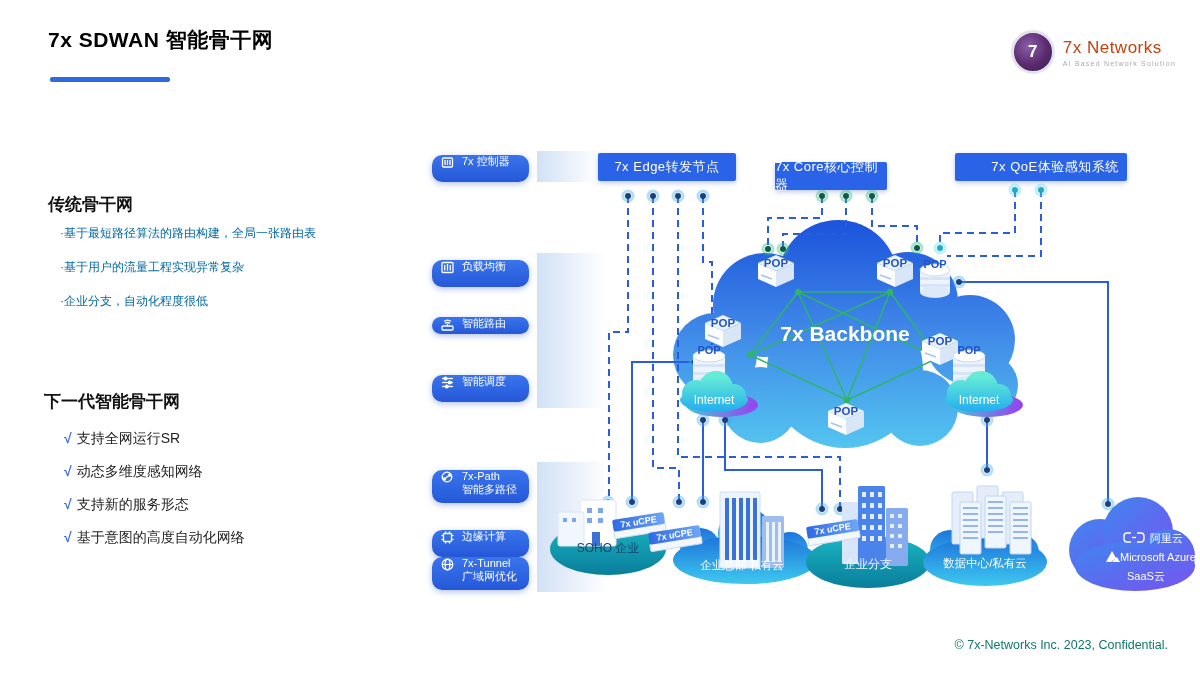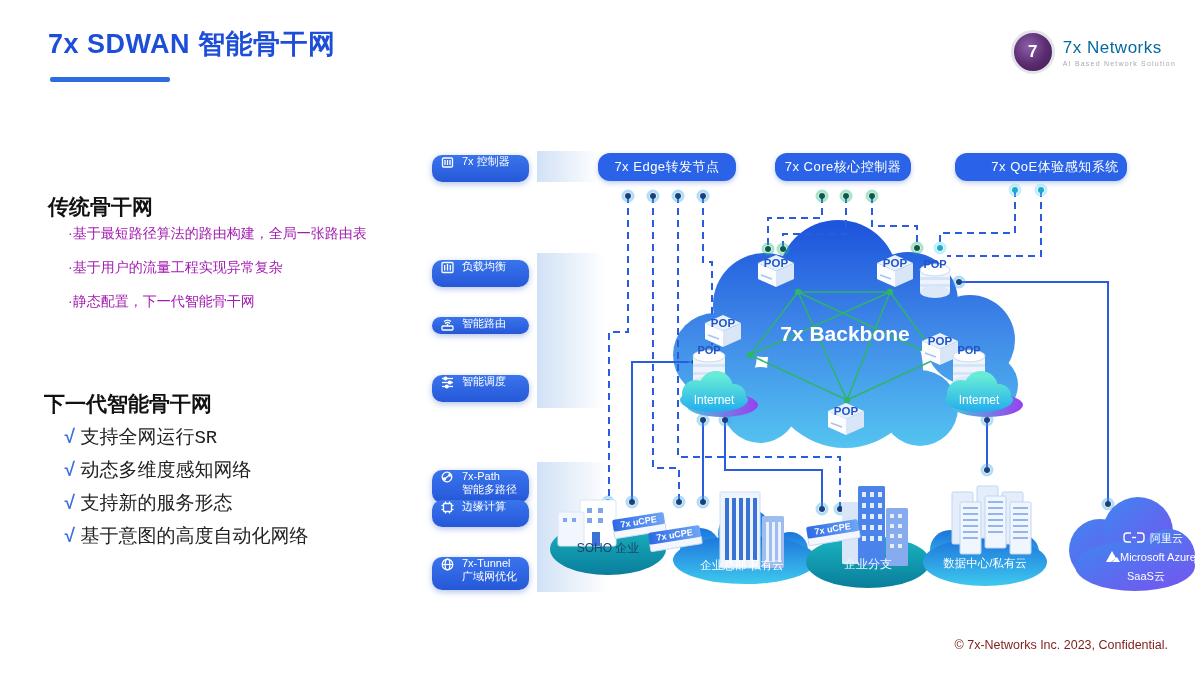--- a/index.html
+++ b/index.html
@@ -1,57 +1,57 @@
 <!DOCTYPE html>
 <html><head>
 <meta charset="utf-8">
 <style>
   html,body{margin:0;padding:0;background:#ffffff;}
   #stage{position:relative;width:1200px;height:675px;background:#ffffff;overflow:hidden;
          font-family:"Liberation Sans","DejaVu Sans",sans-serif;}
   .abs{position:absolute;}
 
   
-  #page-title{left:48px;top:26px;font-size:27px;font-weight:bold;color:#1d4ed8;letter-spacing:.5px;}
+  #page-title{left:48px;top:26px;font-size:21px;font-weight:bold;color:#000000;letter-spacing:.5px;}
   #title-underline{left:50px;top:77px;width:120px;height:5px;background:#2e6be0;border-radius:2px;}
   #logo{right:24px;top:30px;display:flex;align-items:center;gap:8px;}
   #logo-mark{width:38px;height:38px;border-radius:50%;
      background:radial-gradient(circle at 38% 35%, #8a5fa8 0%, #5a2a6e 55%, #3f1d50 100%);
      border:3px solid #e3e3ea;display:flex;align-items:center;justify-content:center;
      color:#fff;font-weight:bold;font-size:17px;}
-  #logo-brand{color:#0369a1;font-size:17px;letter-spacing:.5px;}
+  #logo-brand{color:#c2410c;font-size:17px;letter-spacing:.5px;}
   #logo-tagline{color:#a9a9b2;font-size:7px;letter-spacing:1.2px;margin-top:2px;}
 
   
-  .panel-heading{font-size:21px;font-weight:bold;color:#111;}
+  .panel-heading{font-size:17px;font-weight:bold;color:#111;}
   #sec1-heading{left:48px;top:193px;}
   #sec2-heading{left:44px;top:390px;}
   .bullet-list{left:60px;top:216px;width:460px;}
   .check-list{left:64px;top:422px;width:380px;}
-  .bullet-item{font-size:14px;color:#a21caf;line-height:34px;white-space:nowrap;margin-left:8px;}
-  .check-item{font-size:19px;color:#222;line-height:33px;font-family:Liberation Mono, monospace;}
+  .bullet-item{font-size:12px;color:#0369a1;line-height:34px;white-space:nowrap;}
+  .check-item{font-size:14px;color:#222;line-height:33px;}
   .check-mark{color:#3b6fe0;margin-right:5px;font-weight:bold;}
 
   
   .btn-feature{left:432px;width:81px;padding:0 8px;border-radius:10px;color:#fff;
      background:linear-gradient(180deg,#3a74ec,#2558d8);
      box-shadow:0 2px 6px rgba(35,80,190,.35);
      display:flex;align-items:flex-start;gap:7px;font-size:11px;}
   .btn-feature .ic{flex:0 0 auto;display:flex;}
   .btn-feature .lbl{display:flex;flex-direction:column;line-height:13px;}
 
   
-  .btn-node{height:28px;border-radius:12px;background:#2b63e8;color:#fff;font-size:13px;
+  .btn-node{height:28px;border-radius:2px;background:#2b63e8;color:#fff;font-size:13px;
      display:flex;align-items:center;justify-content:center;
      box-shadow:0 2px 5px rgba(35,80,190,.3);letter-spacing:.5px;}
 
   
   .band{background:linear-gradient(90deg,#c9dcf4 0%,rgba(244,249,255,0) 100%);opacity:.85;}
 
-  #footer-note{right:32px;top:638px;color:#7f1d1d;font-size:12.5px;}
+  #footer-note{right:32px;top:638px;color:#0f766e;font-size:12.5px;}
 
   svg text{font-family:"Liberation Sans","DejaVu Sans",sans-serif;}
 </style>
 </head>
 <body>
 
 <div id="stage">
 
   <div id="page-title" class="abs">7x SDWAN 智能骨干网</div>
   <div id="title-underline" class="abs"></div>
@@ -61,21 +61,21 @@
     <div>
       <div id="logo-brand">7x Networks</div>
       <div id="logo-tagline">AI  Based  Network  Solution</div>
     </div>
   </div>
 
   <div id="sec1-heading" class="abs panel-heading">传统骨干网</div>
   <div class="abs bullet-list">
     <div class="bullet-item"><span>·</span><span>基于最短路径算法的路由构建，全局一张路由表</span></div>
     <div class="bullet-item"><span>·</span><span>基于用户的流量工程实现异常复杂</span></div>
-    <div class="bullet-item"><span>·</span><span>静态配置，下一代智能骨干网</span></div>
+    <div class="bullet-item"><span>·</span><span>企业分支，自动化程度很低</span></div>
   </div>
 
   <div id="sec2-heading" class="abs panel-heading">下一代智能骨干网</div>
   <div class="abs check-list">
     <div class="check-item"><span class="check-mark">√</span><span>支持全网运行SR</span></div>
     <div class="check-item"><span class="check-mark">√</span><span>动态多维度感知网络</span></div>
     <div class="check-item"><span class="check-mark">√</span><span>支持新的服务形态</span></div>
     <div class="check-item"><span class="check-mark">√</span><span>基于意图的高度自动化网络</span></div>
   </div>
 
@@ -144,21 +144,21 @@
           <path d="M4.5 9 L7 7 L9.8 5"></path>
           <circle cx="9.8" cy="5" r="1" fill="#fff"></circle>
           <circle cx="4.5" cy="9" r="1" fill="#fff"></circle>
         </svg>
       </span>
     <span class="lbl">
         <span>7x-Path</span>
         <span>智能多路径</span>
       </span>
   </div>
-  <div class="abs btn-feature" style="top:500px;height:27px;">
+  <div class="abs btn-feature" style="top:530px;height:27px;">
     <span class="ic">
         <svg width="15" height="15" viewBox="0 0 15 15" fill="none" stroke="#fff" stroke-width="1.3">
           <rect x="3.5" y="3.5" width="8" height="8" rx="1"></rect>
           <line x1="5.5" y1="1.5" x2="5.5" y2="3.5"></line>
           <line x1="9.5" y1="1.5" x2="9.5" y2="3.5"></line>
           <line x1="5.5" y1="11.5" x2="5.5" y2="13.5"></line>
           <line x1="9.5" y1="11.5" x2="9.5" y2="13.5"></line>
           <line x1="1.5" y1="5.5" x2="3.5" y2="5.5"></line>
           <line x1="1.5" y1="9.5" x2="3.5" y2="9.5"></line>
           <line x1="11.5" y1="5.5" x2="13.5" y2="5.5"></line>
@@ -177,21 +177,21 @@
           <line x1="2.2" y1="7.5" x2="12.8" y2="7.5"></line>
         </svg>
       </span>
     <span class="lbl">
         <span>7x-Tunnel</span>
         <span>广域网优化</span>
       </span>
   </div>
 
   <div class="abs btn-node" style="left:598px;top:153px;width:138px;">7x Edge转发节点</div>
-  <div class="abs btn-node" style="left:775px;top:153px;width:136px;">7x Core核心控制器</div>
+  <div class="abs btn-node" style="left:775px;top:162px;width:112px;">7x Core核心控制器</div>
   <div class="abs btn-node" style="left:955px;top:153px;width:144px;padding-left:28px;">7x QoE体验感知系统</div>
 
   <svg class="abs" style="left:0;top:0;" width="1200" height="675" viewBox="0 0 1200 675">
     <defs>
       <linearGradient id="cloudGrad" x1="0" y1="225" x2="0" y2="455" gradientUnits="userSpaceOnUse">
         <stop offset="0" stop-color="#1d55dc"></stop>
           <stop offset=".45" stop-color="#3f87e8"></stop>
           <stop offset="1" stop-color="#55c8f0"></stop>
       </linearGradient>
       <linearGradient id="inetGrad" x1="0" y1="-20" x2="0" y2="18" gradientUnits="userSpaceOnUse">

